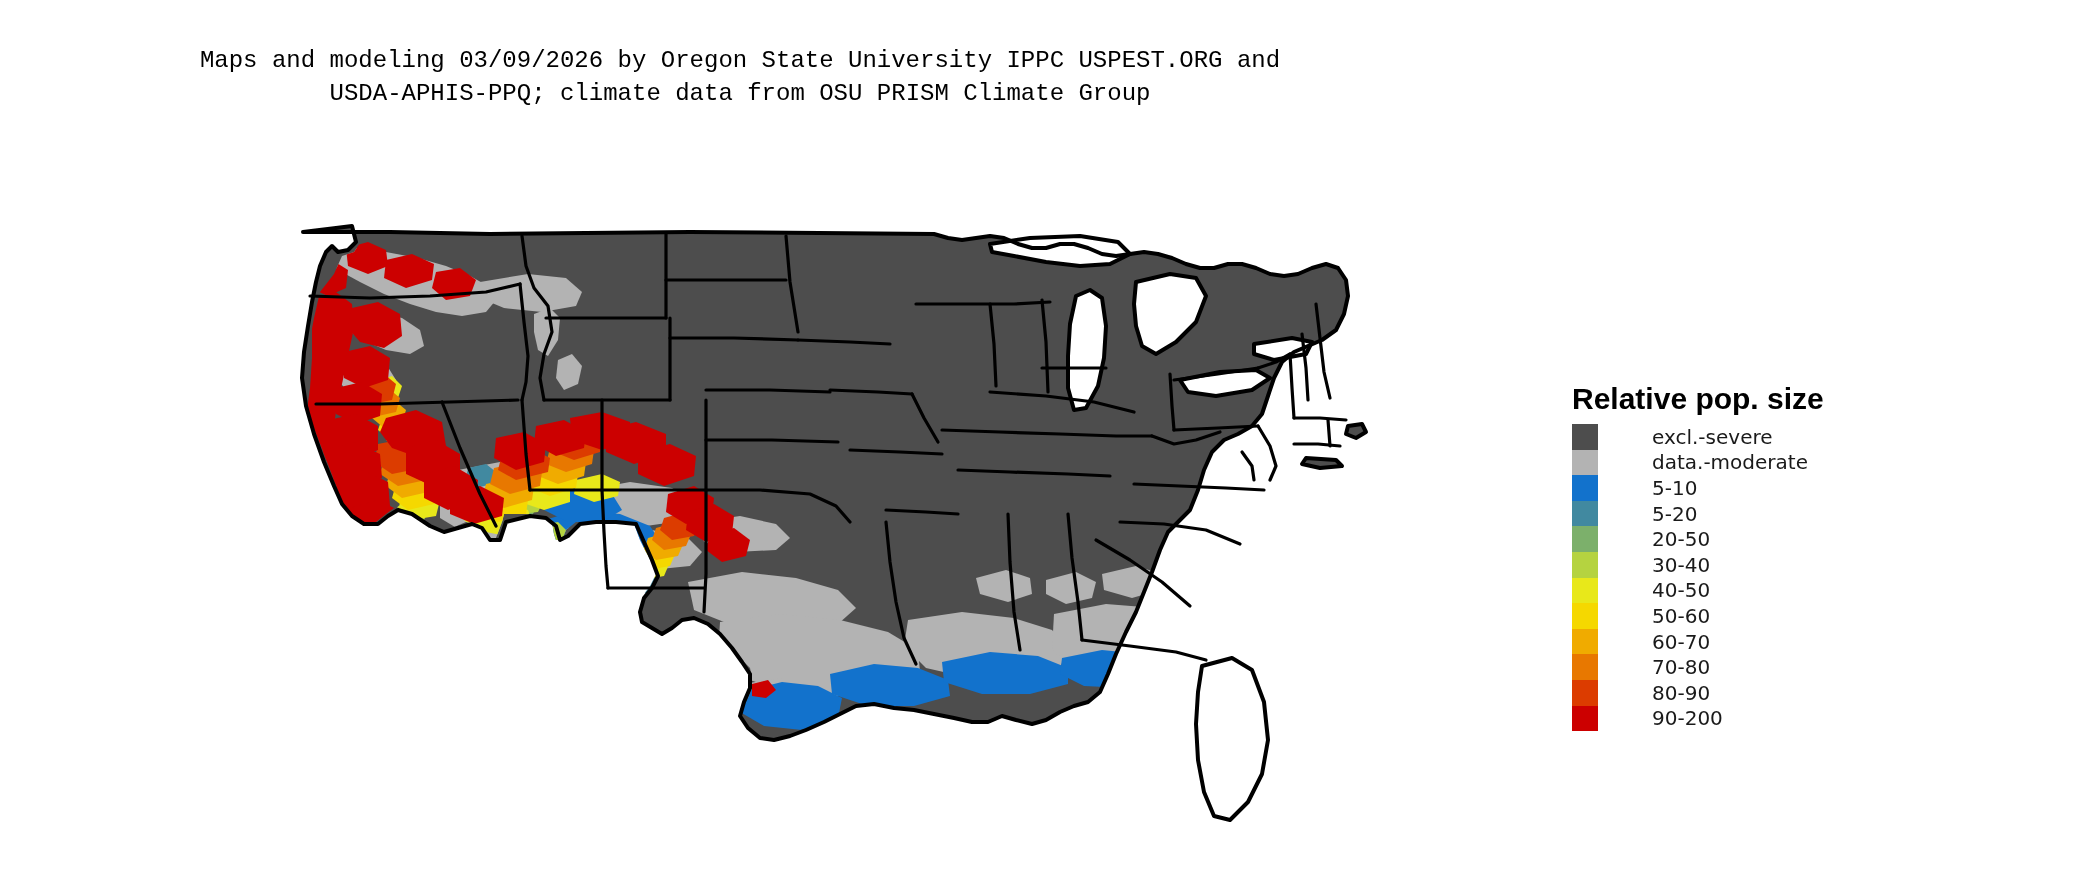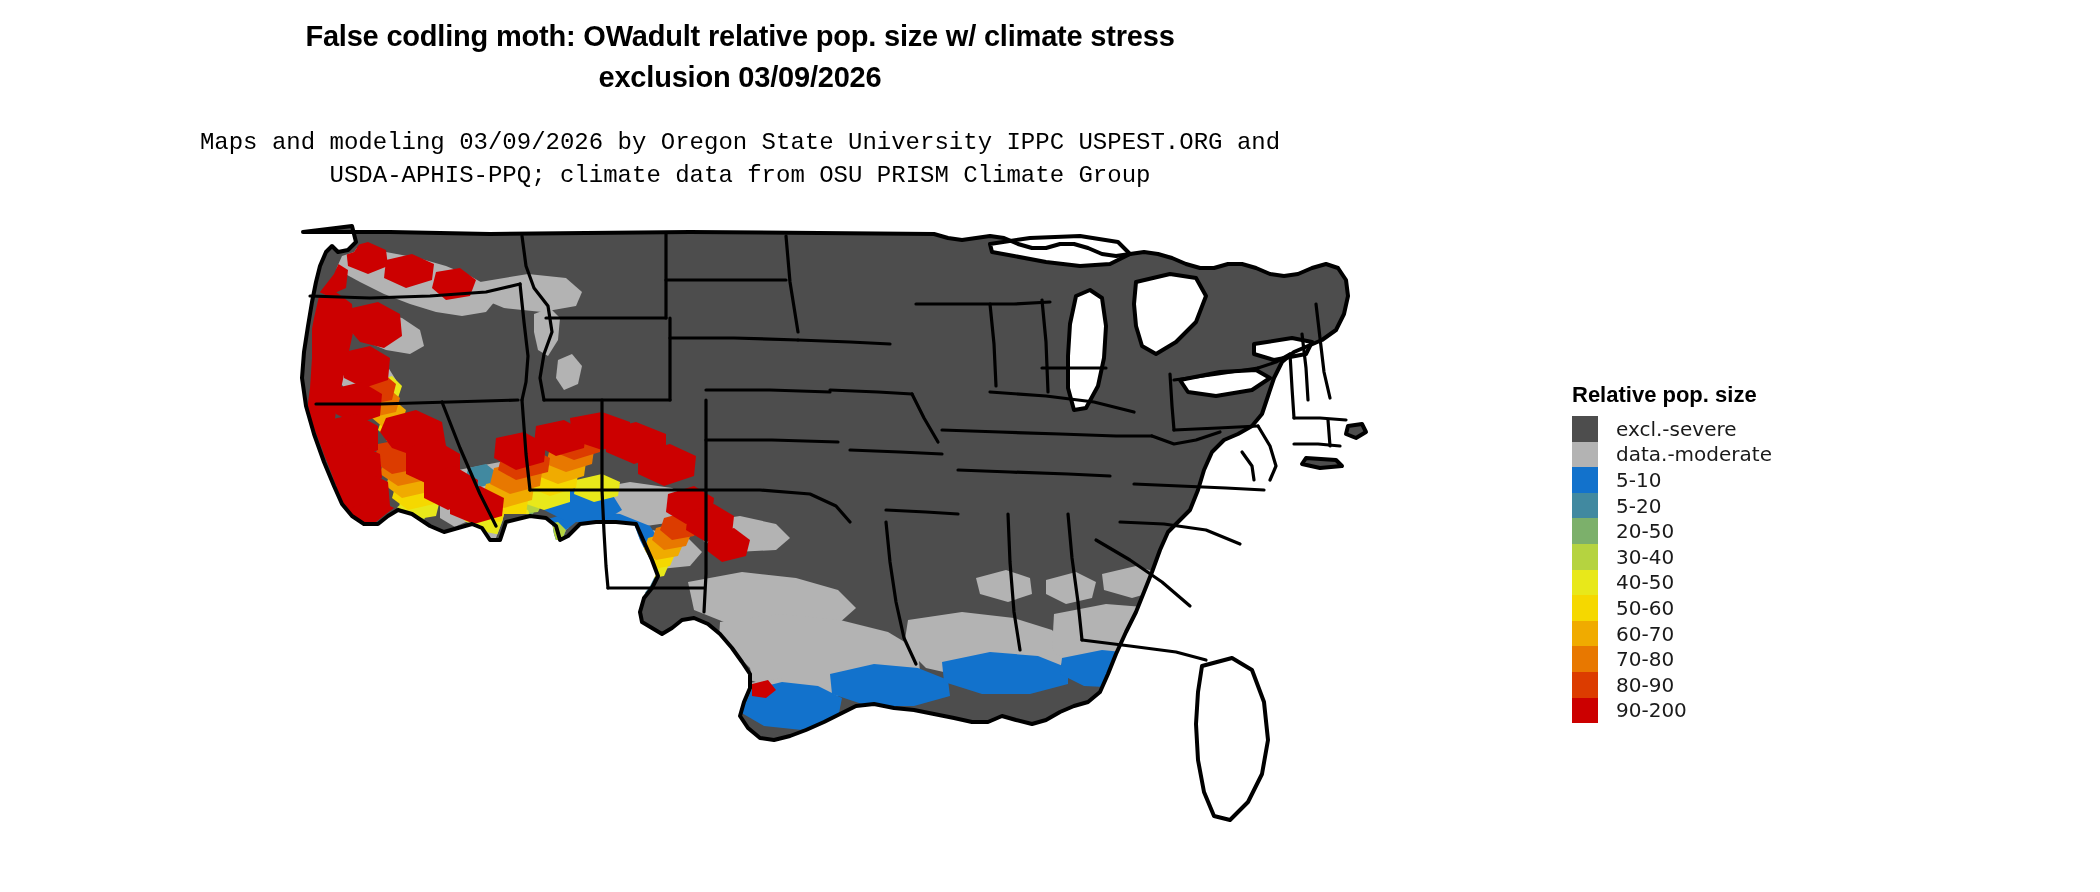--- a/index.html
+++ b/index.html
@@ -63,34 +63,35 @@
 
   
   #legend {
     position: absolute;
     left: 1572px;
     top: 382px;
   }
   .legend-title {
     font-family: "Liberation Sans", sans-serif;
     font-weight: bold;
-    font-size: 22px;
+    font-size: 30px;
     color: #000000;
     margin: 0 0 8px 0;
     white-space: nowrap;
   }
   .legend-rows {
     display: flex;
     flex-direction: column;
   }
   .legend-row {
     display: flex;
     flex-direction: row;
     align-items: center;
     height: 25.6px;
+    gap: 36px;
   }
   .legend-swatch {
     width: 26px;
     height: 25.6px;
     flex: 0 0 auto;
   }
   .legend-label {
     font-family: "DejaVu Sans", sans-serif;
     font-size: 20px;
     color: #1a1a1a;
@@ -98,22 +99,20 @@
     white-space: nowrap;
     line-height: 1;
   }
 </style>
 </head>
 <body>
 
 <div id="figure">
 
   <div class="title-block">
-    <h1 class="map-title">False codling moth: OWadult relative pop. size w/ climate stress
-exclusion 03/09/2026</h1>
     <p class="map-subtitle">Maps and modeling 03/09/2026 by Oregon State University IPPC USPEST.ORG and
 USDA-APHIS-PPQ; climate data from OSU PRISM Climate Group</p>
   </div>
 
   <div id="map-wrap">
     <svg id="map-svg" width="1300" height="660" viewBox="0 0 1300 660" xmlns="http://www.w3.org/2000/svg">
       <defs>
 
         <clipPath id="us-clip">
           <path d="M 18,8 L 60,2 L 72,18 L 64,30 L 52,34 L 44,52 L 30,70 L 24,96

